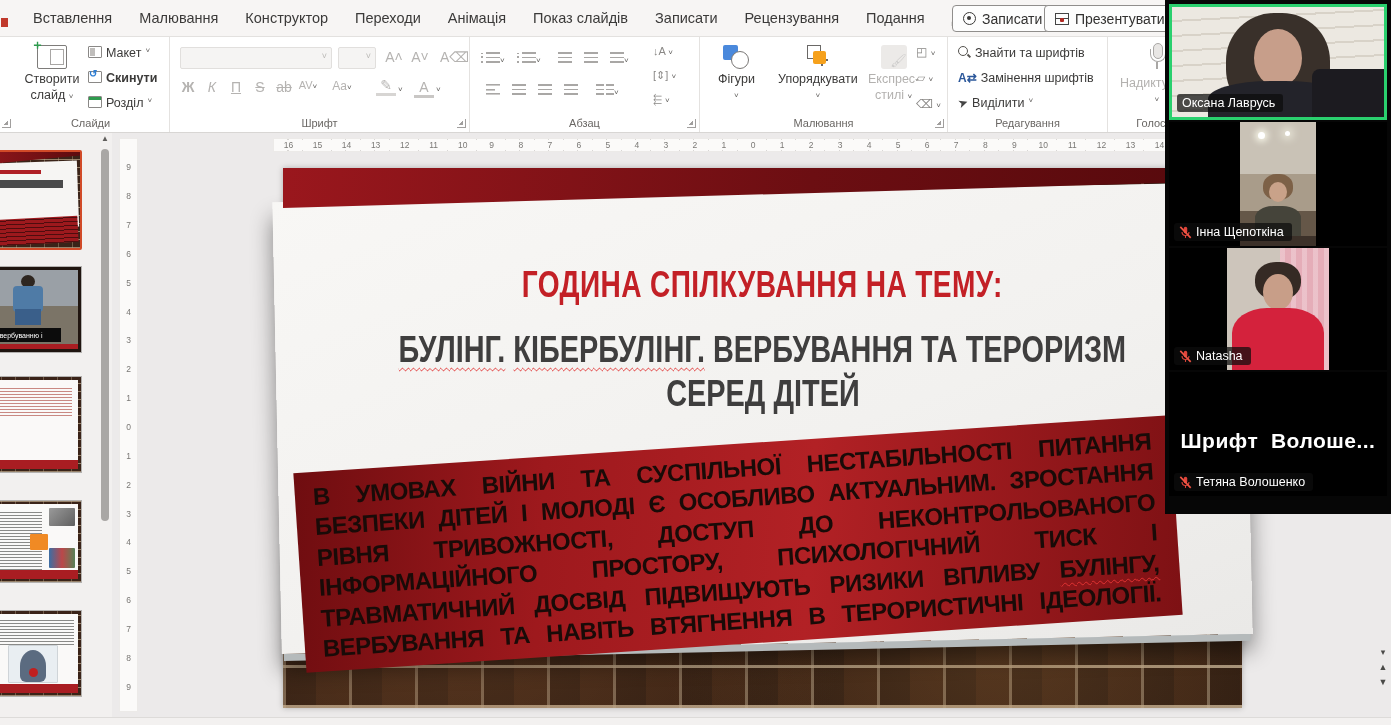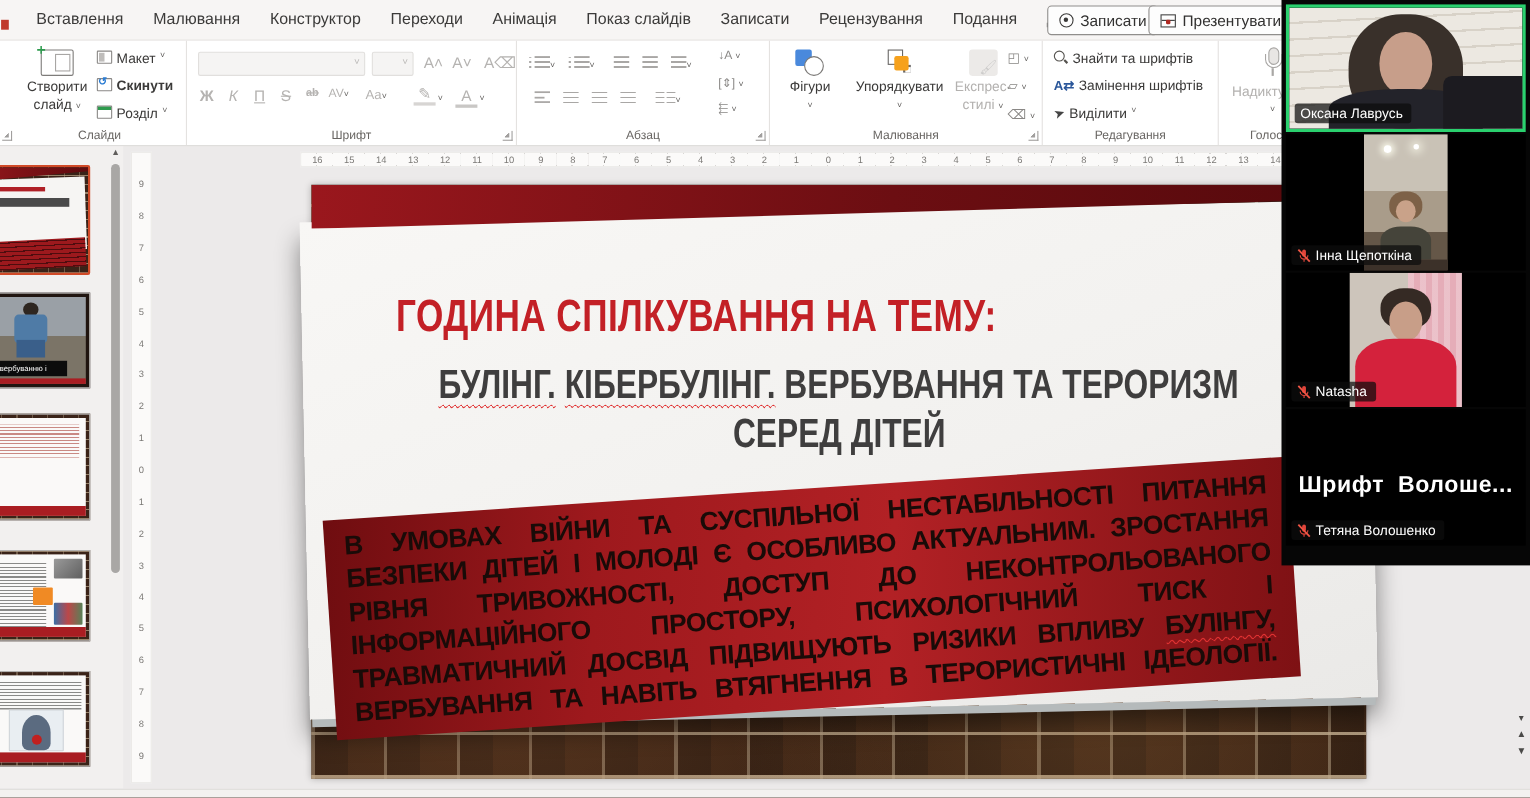--- a/index.html
+++ b/index.html
@@ -121,22 +121,22 @@
        repeating-linear-gradient(90deg,rgba(196,178,150,.5) 0 3px,transparent 3px 66px),
        repeating-linear-gradient(90deg,rgba(0,0,0,.18) 0 33px,rgba(70,38,18,.25) 33px 66px);
      box-shadow:0 0 6px rgba(0,0,0,.25);}
   .wedge{position:absolute;left:0;top:0;width:100%;height:40px;
      background:linear-gradient(95deg,#9a171d,#6c0e12 55%,#55090c);
      clip-path:polygon(0 0,100% 0,100% 32%,0 100%);z-index:2;}
   .paper{position:absolute;left:-6px;top:24px;width:971px;height:452px;
      background:linear-gradient(160deg,#f8f7f5 0%,#f2f1ef 55%,#eae9e7 100%);
      transform:rotate(-1.2deg);z-index:1;
      box-shadow:0 9px 0 -2px #b5babb,0 16px 22px rgba(0,0,0,.45);}
-  .slide-title{position:absolute;left:0;right:0;top:96px;z-index:3;
-     color:#c32026;font-size:41px;font-weight:800;letter-spacing:.5px;}
+  .slide-title{position:absolute;left:0;right:0;top:96px;text-align:center;z-index:3;
+     color:#c32026;font-size:36px;font-weight:800;letter-spacing:.5px;}
   .slide-subtitle{position:absolute;left:0;right:0;top:160px;text-align:center;z-index:3;
      color:#3f3e3e;font-size:37px;font-weight:800;line-height:1.2;}
   .cond{display:inline-block;transform:scaleX(.78);white-space:nowrap;}
   .wavy{text-decoration:underline;text-decoration-style:wavy;text-decoration-color:#e03131;
         text-decoration-thickness:1px;text-underline-offset:5px;}
   .redbox{position:absolute;left:16px;top:276px;width:878px;height:200px;z-index:3;
      transform:rotate(-3.8deg);padding:10px 20px 10px 18px;
      background:linear-gradient(97deg,#6f0d10 0%,#9e191d 28%,#b22125 58%,#7e1114 100%);
      color:#190b08;font-size:24px;font-weight:700;line-height:1.27;
      text-align:justify;text-align-last:justify;word-spacing:2px;letter-spacing:-.5px;}
@@ -235,21 +235,21 @@
     <div class="rg" style="left:170px;width:300px;">
       <div class="combo" style="position:absolute;left:10px;top:10px;width:152px;"></div>
       <div class="combo" style="position:absolute;left:168px;top:10px;width:38px;"></div>
       <span class="fbtn" style="position:absolute;left:214px;top:12px;">A˄</span>
       <span class="fbtn" style="position:absolute;left:240px;top:12px;">A˅</span>
       <span class="fbtn" style="position:absolute;left:270px;top:12px;">A⌫</span>
       <span class="fbtn" style="position:absolute;left:8px;top:42px;font-weight:bold;">Ж</span>
       <span class="fbtn" style="position:absolute;left:32px;top:42px;font-style:italic;">К</span>
       <span class="fbtn" style="position:absolute;left:56px;top:42px;text-decoration:underline;">П</span>
       <span class="fbtn" style="position:absolute;left:80px;top:42px;text-decoration:line-through;">S</span>
-      <span class="fbtn" style="position:absolute;left:104px;top:42px;text-decoration:line-through;font-size:10px;font-weight:bold;">ab</span>
+      <span class="fbtn" style="position:absolute;left:104px;top:42px;text-decoration:line-through;font-size:14px;">ab</span>
       <span class="fbtn" style="position:absolute;left:128px;top:42px;font-size:11px;"><span>AV</span><span class="chev">˅</span></span>
       <span class="fbtn" style="position:absolute;left:162px;top:42px;font-size:12px;"><span>Aa</span><span class="chev">˅</span></span>
       <span class="fbtn" style="position:absolute;left:206px;top:40px;border-bottom:3px solid #d7d5d3;">✎</span>
       <span class="chev" style="position:absolute;left:228px;top:48px;">˅</span>
       <span class="fbtn" style="position:absolute;left:244px;top:42px;border-bottom:3px solid #c9c7c5;">A</span>
       <span class="chev" style="position:absolute;left:266px;top:48px;">˅</span>
       <div class="rg-label">Шрифт</div>
       <div class="launcher"></div>
     </div>
 

